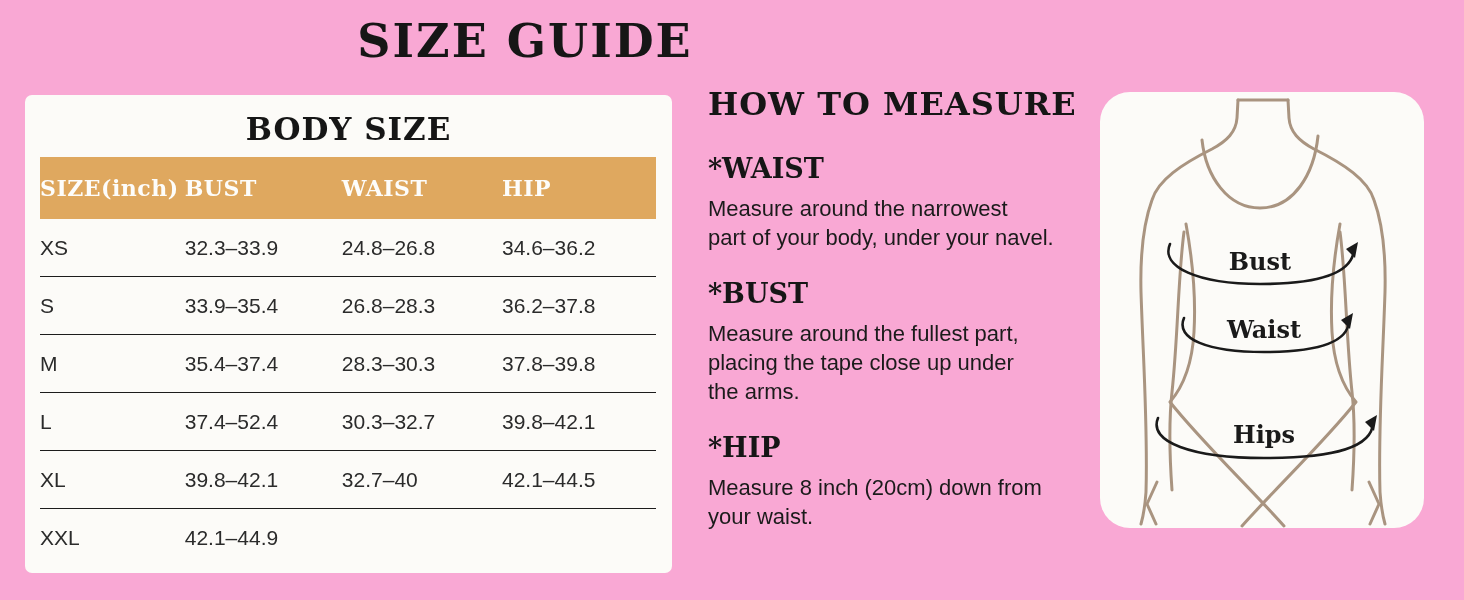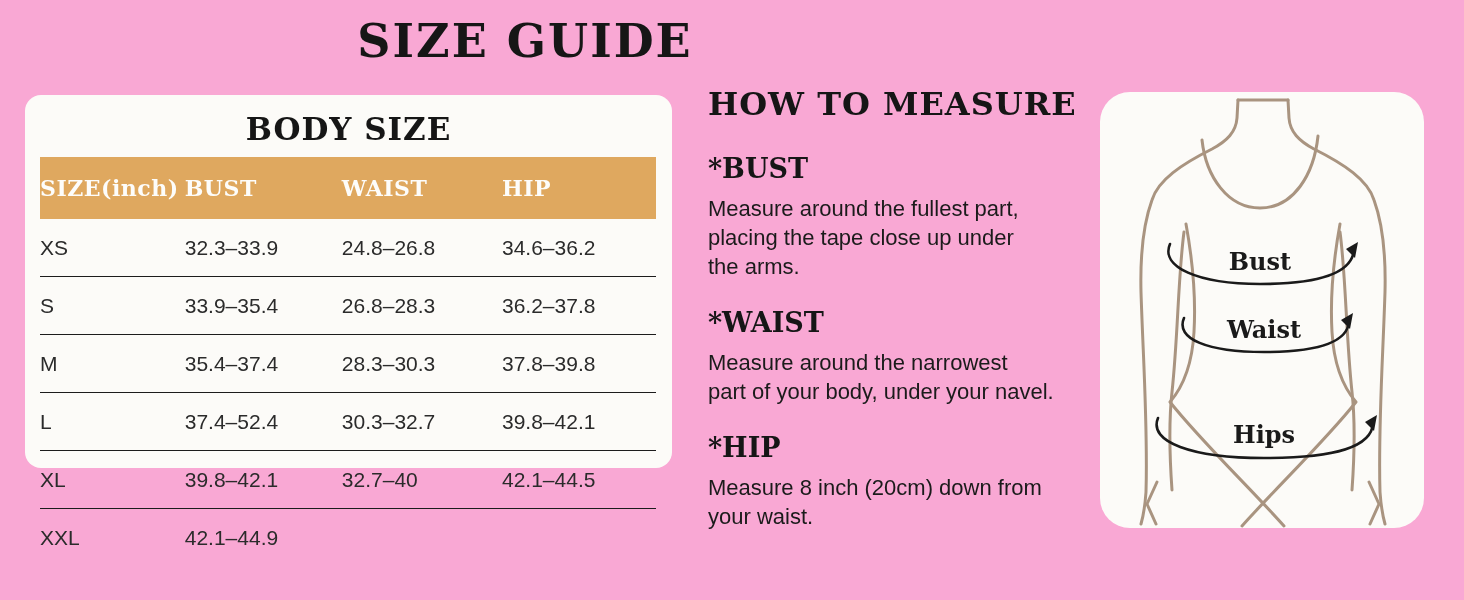--- a/index.html
+++ b/index.html
@@ -10,22 +10,22 @@
     background:#f9a8d4; overflow:hidden;
   }
   .page-title {
     position:absolute; left:0; top:14px; width:1050px;
     text-align:center;
     font-family:"DejaVu Serif", serif; font-weight:700;
     font-size:46px; letter-spacing:2px; color:#161616;
   }
   
   .table-card {
-    position:absolute; left:25px; top:95px; width:647px; height:373px;
-    background:#fcfbf8; border-radius:16px;
+    position:absolute; left:25px; top:95px; width:647px; height:478px;
+    background:#fcfbf8; border-radius:7px;
   }
   .card-title {
     margin-top:16px; text-align:center;
     font-family:"DejaVu Serif", serif; font-weight:700;
     font-size:31px; letter-spacing:1px; color:#161616;
   }
   .size-table { position:absolute; left:15px; top:62px; width:616px; }
   .thead {
     display:grid; grid-template-columns:23.5% 25.5% 26% 25%;
     align-items:center; height:62px;
@@ -119,30 +119,30 @@
         <div class="td">XXL</div>
         <div class="td">42.1–44.9</div>
       </div>
     </div>
   </div>
 
   <div class="measure-col">
     <div class="measure-title">HOW TO MEASURE</div>
 
     <div class="m-section">
+      <div class="m-label">*WAIST</div>
+      <div class="m-text">Measure around the narrowest
+part of your body, under your navel.</div>
+    </div>
+
+    <div class="m-section">
       <div class="m-label">*BUST</div>
       <div class="m-text">Measure around the fullest part,
 placing the tape close up under
 the arms.</div>
-    </div>
-
-    <div class="m-section">
-      <div class="m-label">*WAIST</div>
-      <div class="m-text">Measure around the narrowest
-part of your body, under your navel.</div>
     </div>
 
     <div class="m-section">
       <div class="m-label">*HIP</div>
       <div class="m-text">Measure 8 inch (20cm) down from
 your waist.</div>
     </div>
   </div>
 
   <div class="figure-card">

